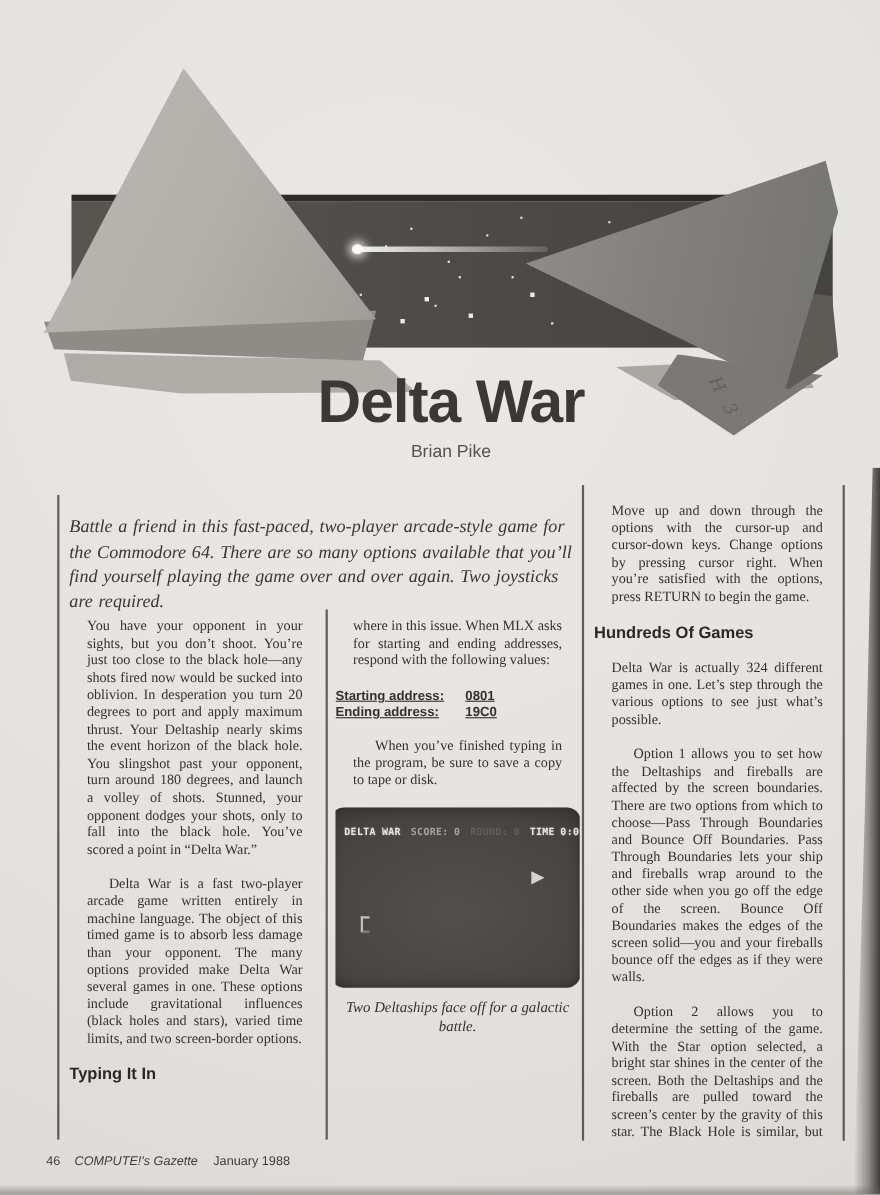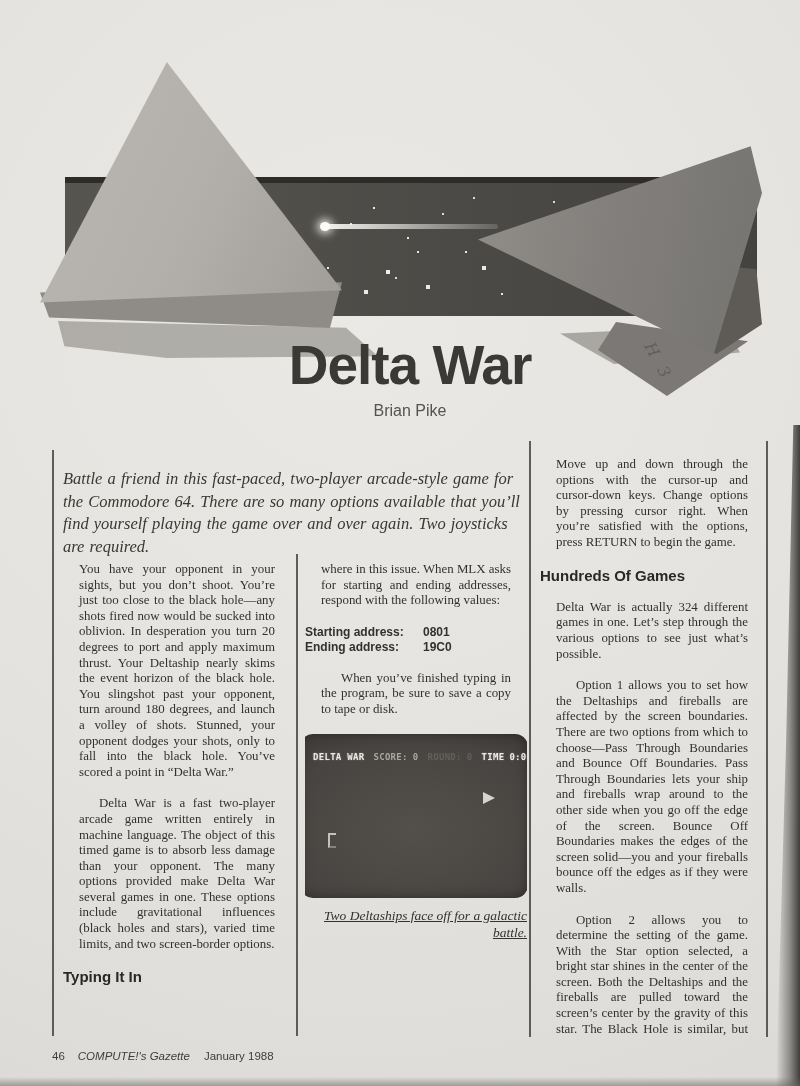--- a/index.html
+++ b/index.html
@@ -104,21 +104,21 @@
   .col { position:absolute; font-size:12.9px; line-height:15.6px; text-align:justify; overflow:hidden; }
   .col p { margin:16px; }
   .col p.indent { text-indent:1.55em; }
   .col1 { left:63px;  top:546px; width:228px; height:500px; }
   .col2 { left:305px; top:546px; width:222px; height:502px; }
   .col3 { left:540px; top:441px; width:224px; height:598px; }
   .sec-head {
     font-family:"Liberation Sans", sans-serif; font-weight:700; font-size:15px;
     color:#2a2825; margin:9px 0 3px 0; line-height:1.15;
   }
-  .addr { margin:6px 0 6px 0; font-family:"Liberation Sans", sans-serif; font-weight:700; font-size:12px; }
+  .addr { margin:6px 0 6px 0; font-family:"Liberation Sans", sans-serif; font-weight:700; font-size:12px;text-decoration:underline; }
   .addr-row { display:flex; line-height:15px; }
   .addr-row .lbl { width:118px; }
 
   
   .crt {
     position:relative; width:228px; height:164px; margin:10px 0 9px -5px; border-radius:13px;
     background:radial-gradient(95% 85% at 50% 58%, #53504c 0%, #474441 62%, #393734 100%);
     box-shadow:inset 0 0 12px rgba(0,0,0,.35);
   }
   .crt-status {
@@ -135,26 +135,26 @@
   .st-time .v { margin-left:5px; }
   .ship-r {
     position:absolute; left:183px; top:58px; width:0; height:0;
     border-top:6px solid transparent; border-bottom:6px solid transparent;
     border-left:12px solid #d6d3ce;
   }
   .ship-l {
     position:absolute; left:28px; top:99px; width:6px; height:11px;
     border-left:2px solid #c4c1bc; border-top:2px solid #c4c1bc; border-bottom:2px solid #86837f;
   }
-  .caption { font-style:italic; font-size:13.5px; line-height:17px; color:#34322f; text-align:right;text-decoration:underline; }
+  .caption { font-style:italic; font-size:13.5px; line-height:17px; color:#34322f; text-align:center; }
   .after-fig { margin-top:25px !important; }
 
   
   .footer {
-    position:absolute; left:52px; top:1050px; display:flex; align-items:baseline;
+    position:absolute; left:42px; top:1050px; display:flex; align-items:baseline;
     font-family:"Liberation Sans", sans-serif; font-size:11.5px; color:#3f3d3a;
   }
   .ftr-num { margin-right:13px; }
   .ftr-mag { font-style:italic; margin-right:14px; }
 
   
   .page-edge {
     position:absolute; top:425px; right:0; width:24px; height:661px;
     background:linear-gradient(to right, rgba(60,58,55,0) 0%, rgba(60,58,55,.5) 58%, rgba(35,33,31,.85) 100%);
     clip-path:polygon(72% 0%, 100% 0%, 100% 100%, 0% 100%, 42% 48%);

